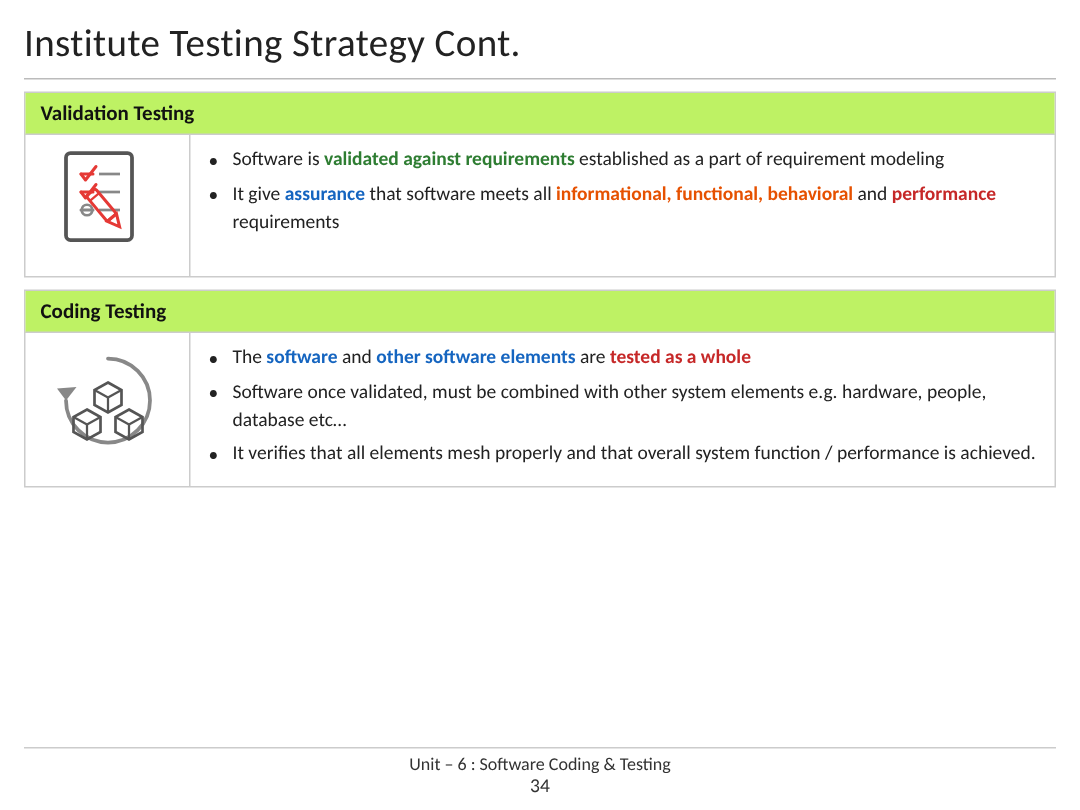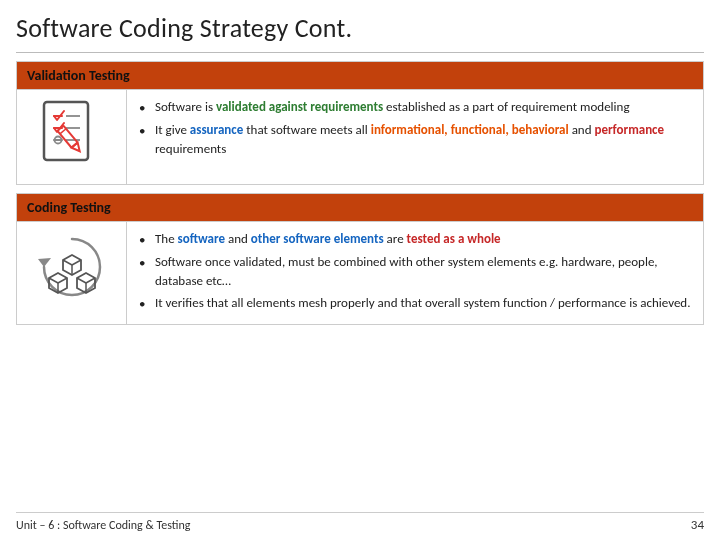--- a/index.html
+++ b/index.html
@@ -28,21 +28,21 @@
     .divider-top {
       border: none;
       border-top: 1.5px solid #bbb;
       margin-bottom: 8px;
     }
     .section {
       border: 1px solid #ccc;
       margin-bottom: 8px;
     }
     .section-header {
-      background: #c2410c;
+      background: #bef264;
       padding: 5px 10px;
       font-weight: 700;
       font-size: 14px;
       border-bottom: 1px solid #ccc;
       color: #111;
     }
     .section-body {
       display: flex;
       flex-direction: row;
     }
@@ -73,39 +73,39 @@
     }
     .bullet-text { flex: 1; }
 
     .highlight-green { color: #2e7d32; font-weight: 700; }
     .highlight-blue { color: #1565c0; font-weight: 700; }
     .highlight-red { color: #c62828; font-weight: 700; }
     .highlight-orange { color: #e65100; font-weight: 700; }
 
     .footer {
       display: flex;
-      flex-direction: row;
+      flex-direction: column;
       align-items: center;
       justify-content: space-between;
       margin-top: auto;
       border-top: 1px solid #ccc;
       padding-top: 4px;
       font-size: 12px;
       color: #333;
     }
     .footer-center {
       font-size: 13px;
       color: #333;
     }
   </style>
 </head>
 <body>
 
 <div class="page">
-  <div class="main-title">Software Coding Strategy Cont.</div>
+  <div class="main-title">Institute Testing Strategy Cont.</div>
   <hr class="divider-top">
 
   <div class="section">
     <div class="section-header">Validation Testing</div>
     <div class="section-body">
       <div class="icon-cell">
 
         <svg width="72" height="78" viewBox="0 0 72 78">
 
           <rect x="8" y="4" width="44" height="58" rx="3" ry="3" fill="none" stroke="#555" stroke-width="2.5"></rect>

